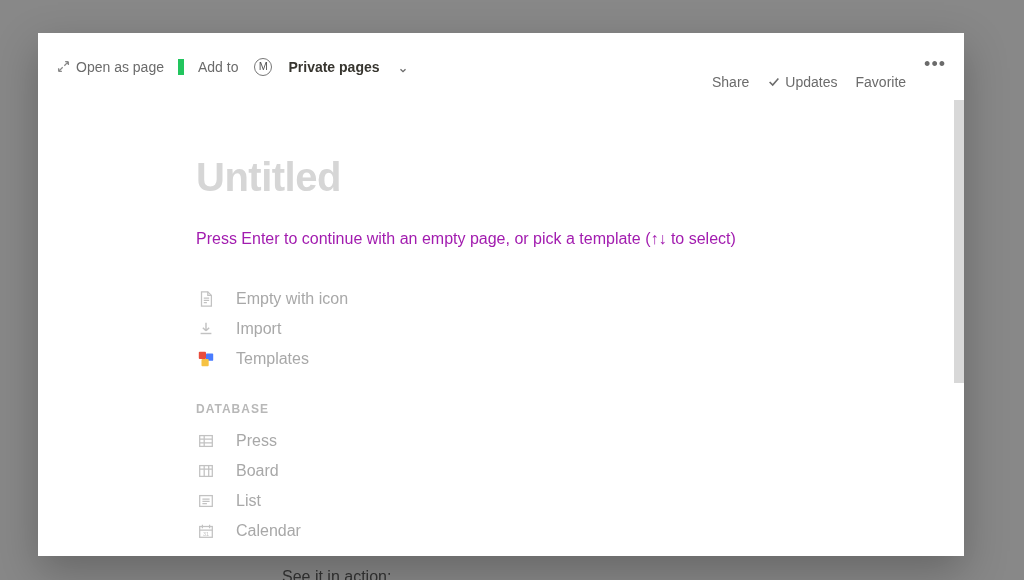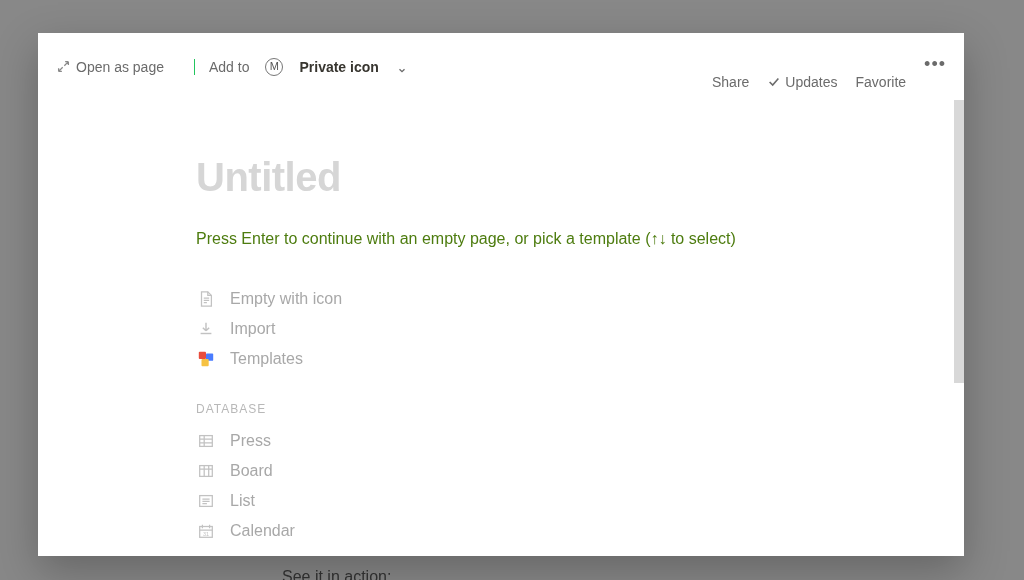--- a/index.html
+++ b/index.html
@@ -34,22 +34,22 @@
     .topbar-left {
       display: flex;
       align-items: center;
       gap: 0;
     }
     .open-as-page {
       display: flex;
       align-items: center;
       gap: 6px;
       cursor: pointer;
-      padding-right: 30px;
-      border-right: 1px solid #22c55e;
+      padding-right: 14px;
+      border-right: 6px solid #22c55e;
     }
     .expand-icon {
       width: 14px;
       height: 14px;
       display: inline-flex;
       align-items: center;
       justify-content: center;
     }
     .add-to {
       display: flex;
@@ -113,47 +113,47 @@
     }
     .title {
       font-size: 40px;
       font-weight: 700;
       color: #d6d6d6;
       margin-bottom: 30px;
       letter-spacing: -0.5px;
     }
     .hint {
       font-size: 16px;
-      color: #4d7c0f;
+      color: #a21caf;
       margin-bottom: 36px;
     }
     .option-list {
       list-style: none;
       margin-bottom: 28px;
     }
     .option-list li {
       display: flex;
       align-items: center;
-      gap: 14px;
+      gap: 20px;
       padding: 5px 0;
       cursor: pointer;
       color: #a8a8a8;
       font-size: 16px;
     }
     .opt-icon {
       width: 20px;
       height: 20px;
       display: inline-flex;
       align-items: center;
       justify-content: center;
       flex-shrink: 0;
     }
     .section-header {
       font-size: 12px;
-      font-weight: 400;
+      font-weight: 700;
       color: #b8b8b8;
       letter-spacing: 1px;
       margin-bottom: 10px;
     }
     .scrollbar-track {
       position: absolute;
       right: 0;
       top: 0;
       width: 10px;
       height: 100%;
@@ -188,21 +188,21 @@
           <svg width="13" height="13" viewBox="0 0 16 16" fill="none" stroke="#8a8a8a" stroke-width="1.6">
             <path d="M9 7 L14 2 M14 2 H10 M14 2 V6"></path>
             <path d="M7 9 L2 14 M2 14 H6 M2 14 V10"></path>
           </svg>
         </span>
         <span>Open as page</span>
       </div>
       <div class="add-to">
         <span>Add to</span>
         <span class="workspace-badge">M</span>
-        <span class="private-pages">Private icon</span>
+        <span class="private-pages">Private pages</span>
         <span class="chevron-down">
           <svg width="10" height="10" viewBox="0 0 12 12" fill="none" stroke="#6b6b6b" stroke-width="1.6">
             <path d="M3 5 L6 8 L9 5"></path>
           </svg>
         </span>
       </div>
     </div>
     <div class="topbar-right">
       <span class="topbar-action">Share</span>
       <span class="topbar-action">

